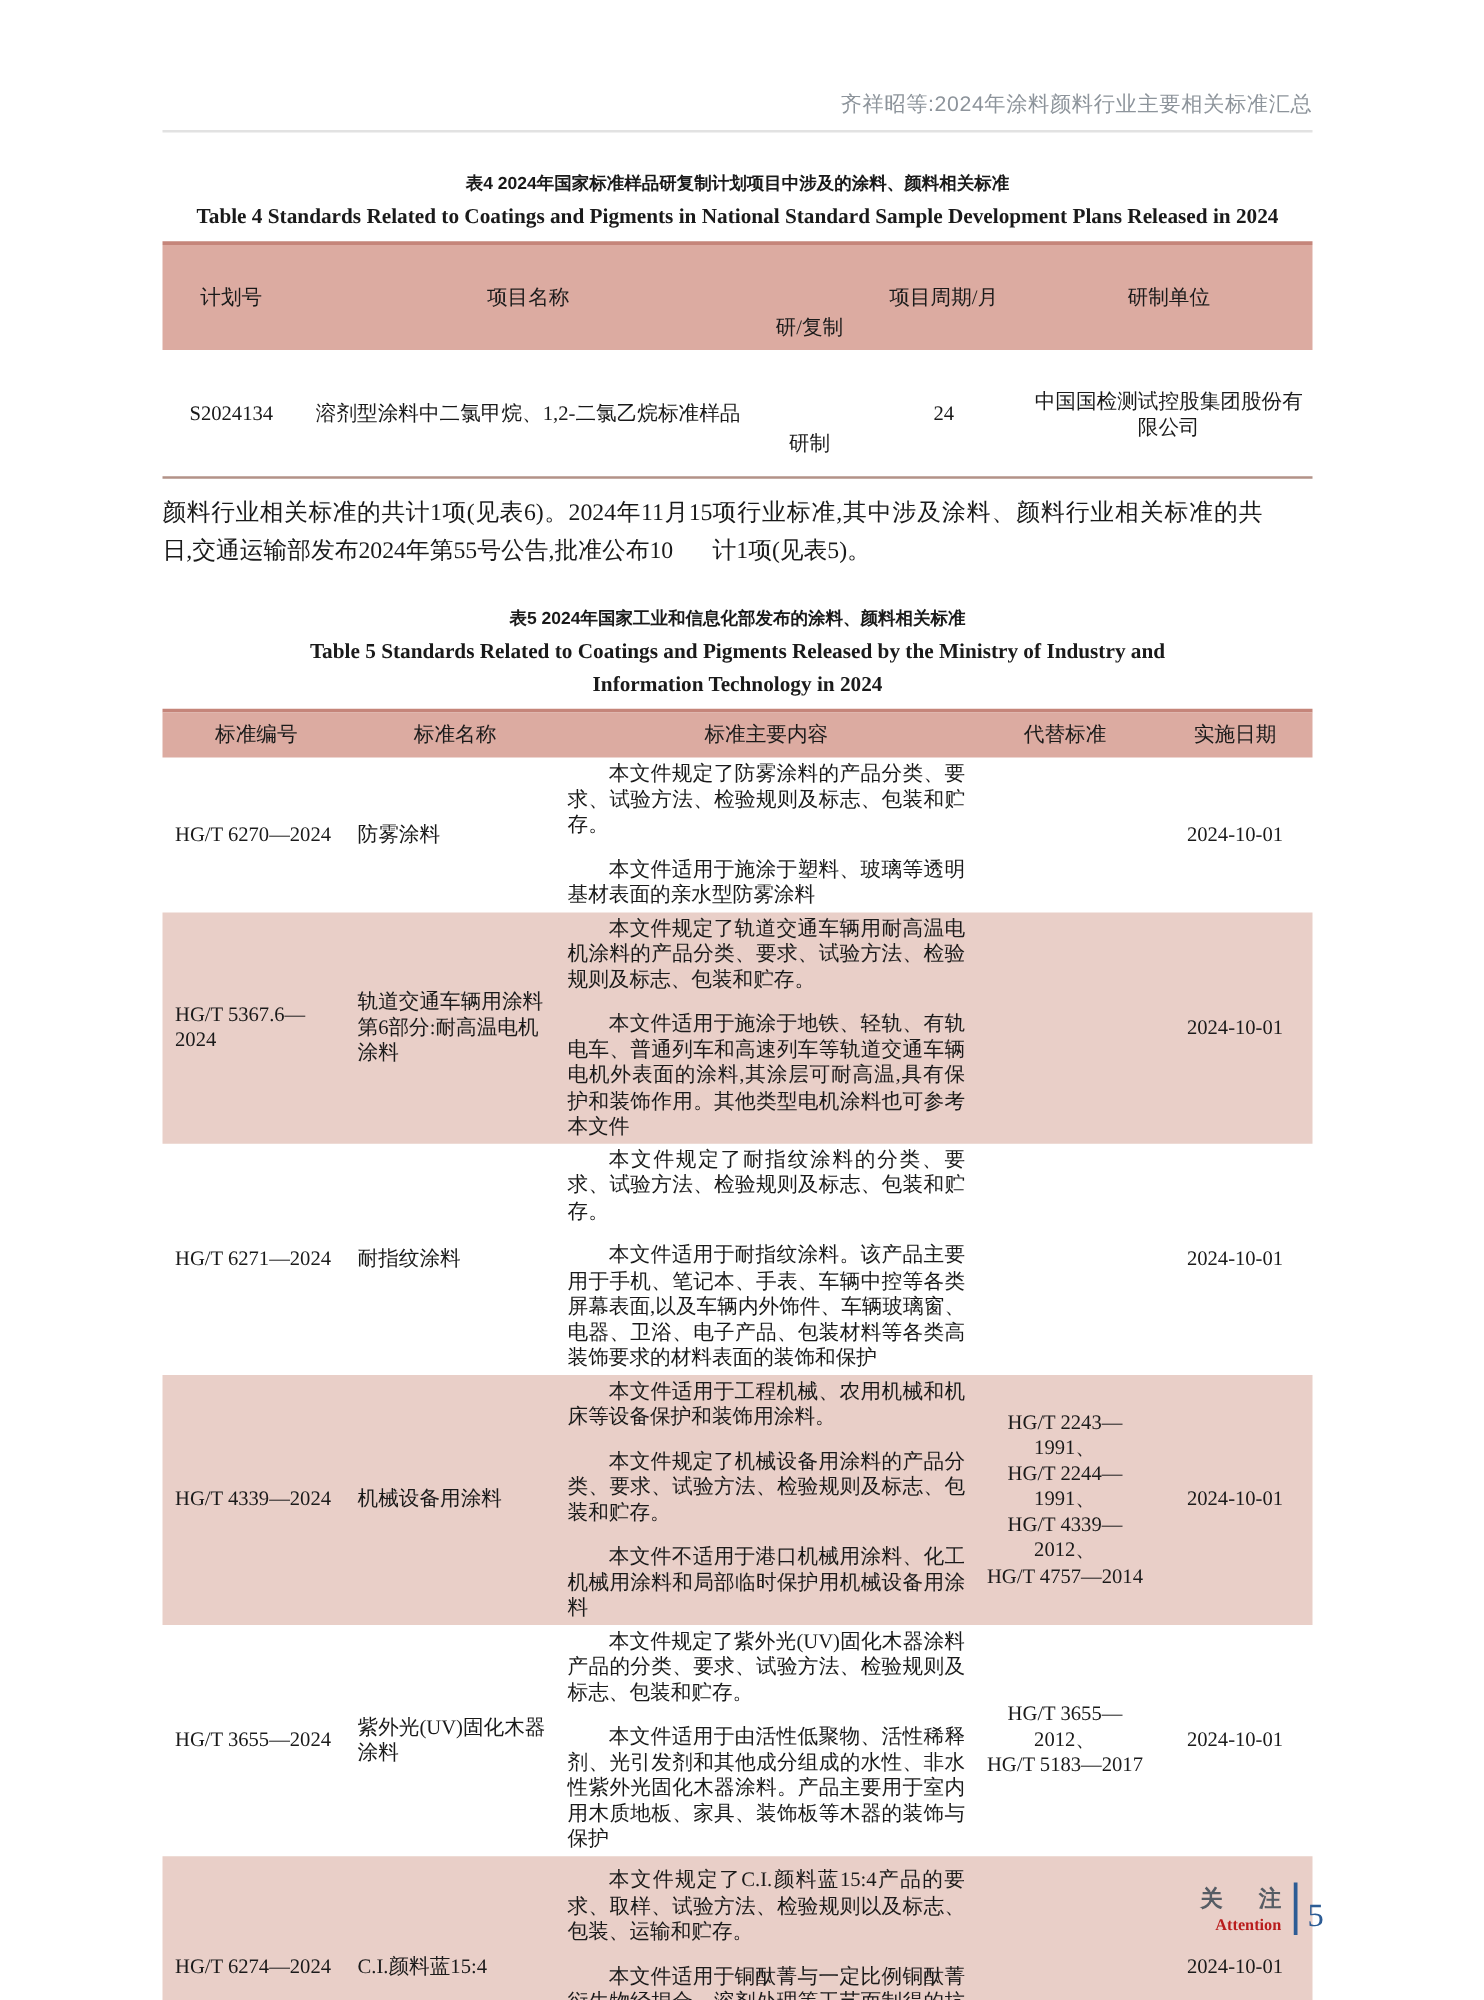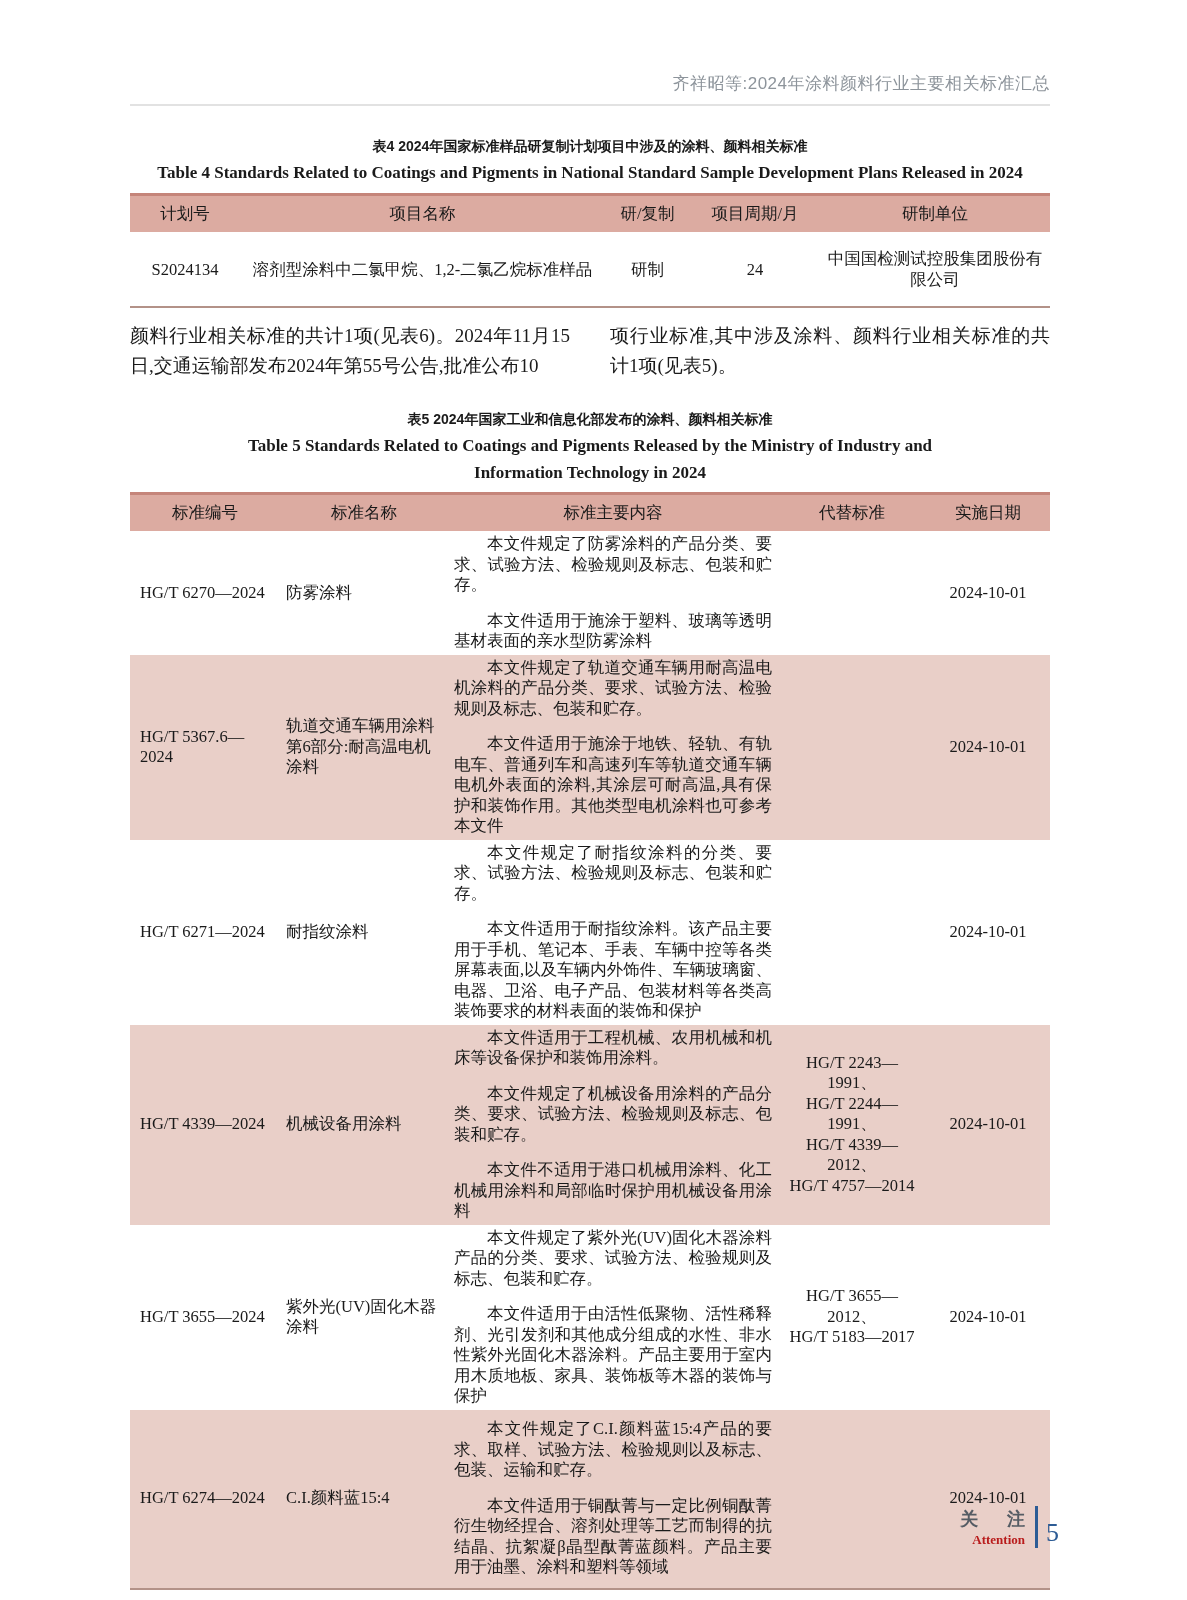--- a/index.html
+++ b/index.html
@@ -34,26 +34,26 @@
   .std-table{margin-top:10px;border-top:3px solid var(--border-top);
     border-bottom:2px solid var(--border-bottom);font-size:16.5px;}
   .t-header{display:flex;background:var(--header-bg);align-items:center;}
   .t-header .hc{text-align:center;padding:7px 2px;}
 
   
   .t4-row{display:flex;align-items:center;min-height:54px;padding:16px 0;}
   .t4-c{text-align:center;padding:0 4px;line-height:21px;}
   .c4-plan{width:110px;}
   .c4-name{width:365px;}
-  .c4-type{width:85px;}
+  .c4-type{width:85px;margin-top:48px;}
   .c4-period{width:130px;}
   .c4-org{width:230px;}
 
   
-  .para-cols{display:flex;gap:40px;margin-top:13px;font-size:19px;line-height:30px;}
+  .para-cols{display:flex;margin-top:13px;font-size:19px;line-height:30px;}
   .para-col{width:440px;text-align:justify;}
 
   
   #table5{margin-top:9px;}
   .t5-row{display:flex;align-items:center;padding:3px 0;}
   .t5-row.shaded{background:var(--row-pink);}
   .t5-c{padding:0 6px;line-height:20.5px;gap:15px;}
   .c5-code{width:150px;text-align:left;padding-left:10px;}
   .c5-name{width:168px;text-align:left;}
   .c5-content{width:330px;align-self:stretch;display:flex;flex-direction:column;

